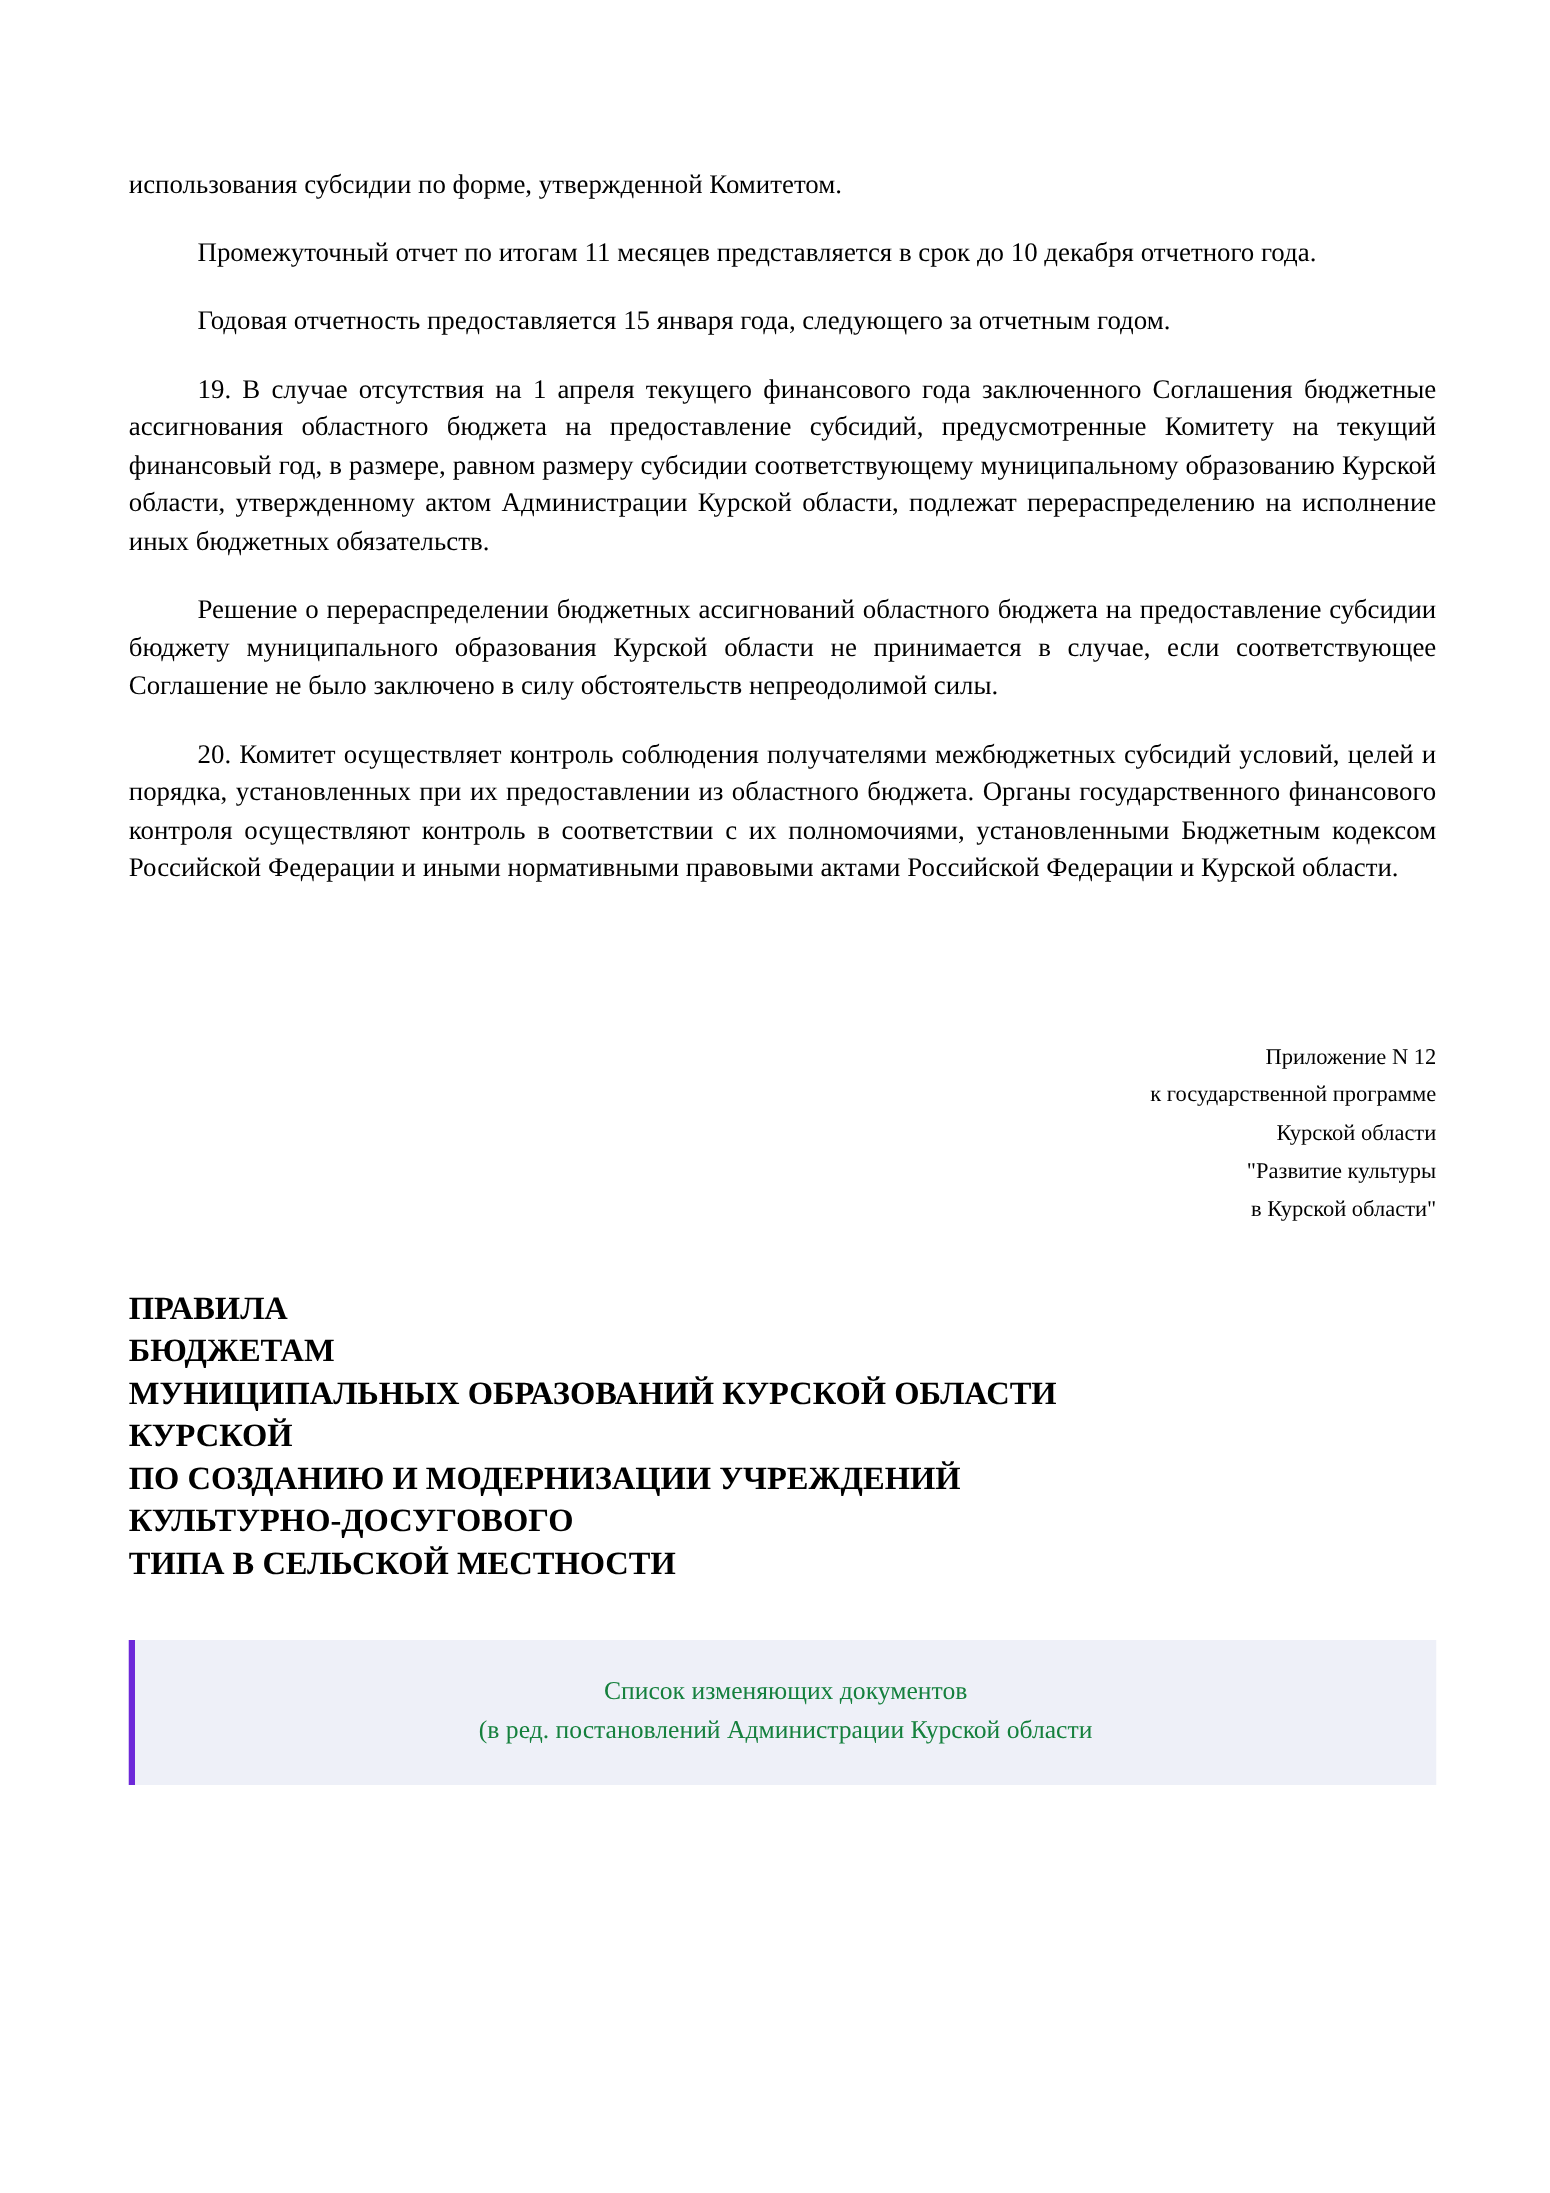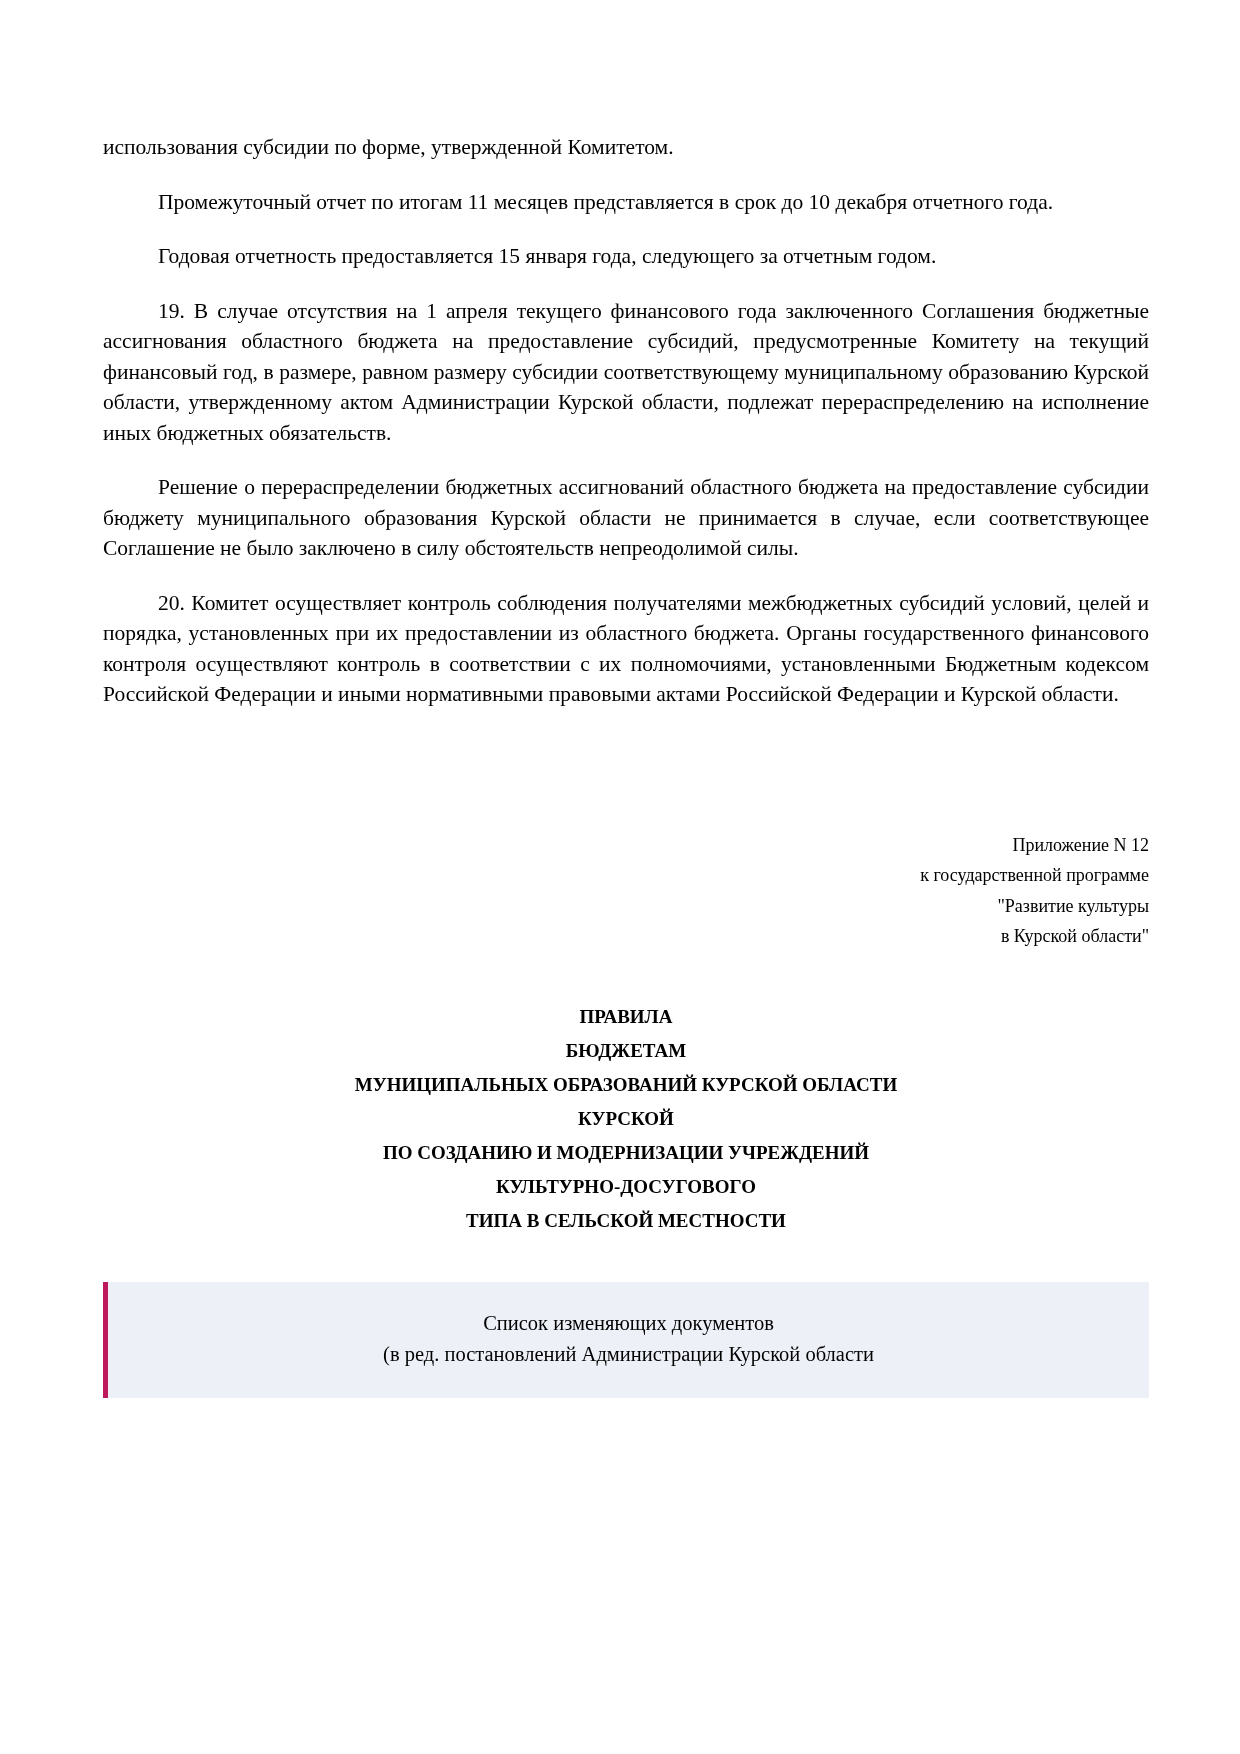--- a/index.html
+++ b/index.html
@@ -42,35 +42,35 @@
     margin-top: 120px;
     text-align: right;
     font-size: 18px;
     line-height: 30.5px;
   }
   .appendix-block div { white-space: pre; }
 
   
   .doc-title {
     margin-top: 48px;
-    text-align: center;
+    text-align: left;
     font-weight: bold;
-    font-size: 19px;
+    font-size: 26px;
     line-height: 34px;
   }
   .doc-title div { white-space: pre; }
 
   
   .amend-box {
     margin-top: 44px;
     background: #eef0f8;
-    border-left: 5px solid #be185d;
+    border-left: 5px solid #6d28d9;
     padding: 26px 20px 28px 20px;
     text-align: center;
-    color: #000000;
+    color: #15803d;
     font-size: 20.5px;
     line-height: 31px;
   }
   .amend-box div { white-space: pre; }
 </style>
 </head>
 <body>
 
 <div class="page">
   <div class="content">
@@ -78,20 +78,21 @@
     <p class="body noindent">использования субсидии по форме, утвержденной Комитетом.</p>
     <p class="body indent">Промежуточный отчет по итогам 11 месяцев представляется в срок до 10 декабря отчетного года.</p>
     <p class="body indent">Годовая отчетность предоставляется 15 января года, следующего за отчетным годом.</p>
     <p class="body indent">19. В случае отсутствия на 1 апреля текущего финансового года заключенного Соглашения бюджетные ассигнования областного бюджета на предоставление субсидий, предусмотренные Комитету на текущий финансовый год, в размере, равном размеру субсидии соответствующему муниципальному образованию Курской области, утвержденному актом Администрации Курской области, подлежат перераспределению на исполнение иных бюджетных обязательств.</p>
     <p class="body indent">Решение о перераспределении бюджетных ассигнований областного бюджета на предоставление субсидии бюджету муниципального образования Курской области не принимается в случае, если соответствующее Соглашение не было заключено в силу обстоятельств непреодолимой силы.</p>
     <p class="body indent last">20. Комитет осуществляет контроль соблюдения получателями межбюджетных субсидий условий, целей и порядка, установленных при их предоставлении из областного бюджета. Органы государственного финансового контроля осуществляют контроль в соответствии с их полномочиями, установленными Бюджетным кодексом Российской Федерации и иными нормативными правовыми актами Российской Федерации и Курской области.</p>
 
     <div class="appendix-block">
       <div>Приложение N 12</div>
       <div>к государственной программе</div>
+      <div>Курской области</div>
       <div>"Развитие культуры</div>
       <div>в Курской области"</div>
     </div>
 
     <div class="doc-title">
       <div>ПРАВИЛА</div>
       <div>БЮДЖЕТАМ</div>
       <div>МУНИЦИПАЛЬНЫХ ОБРАЗОВАНИЙ КУРСКОЙ ОБЛАСТИ</div>
       <div>КУРСКОЙ</div>
       <div>ПО СОЗДАНИЮ И МОДЕРНИЗАЦИИ УЧРЕЖДЕНИЙ</div>

